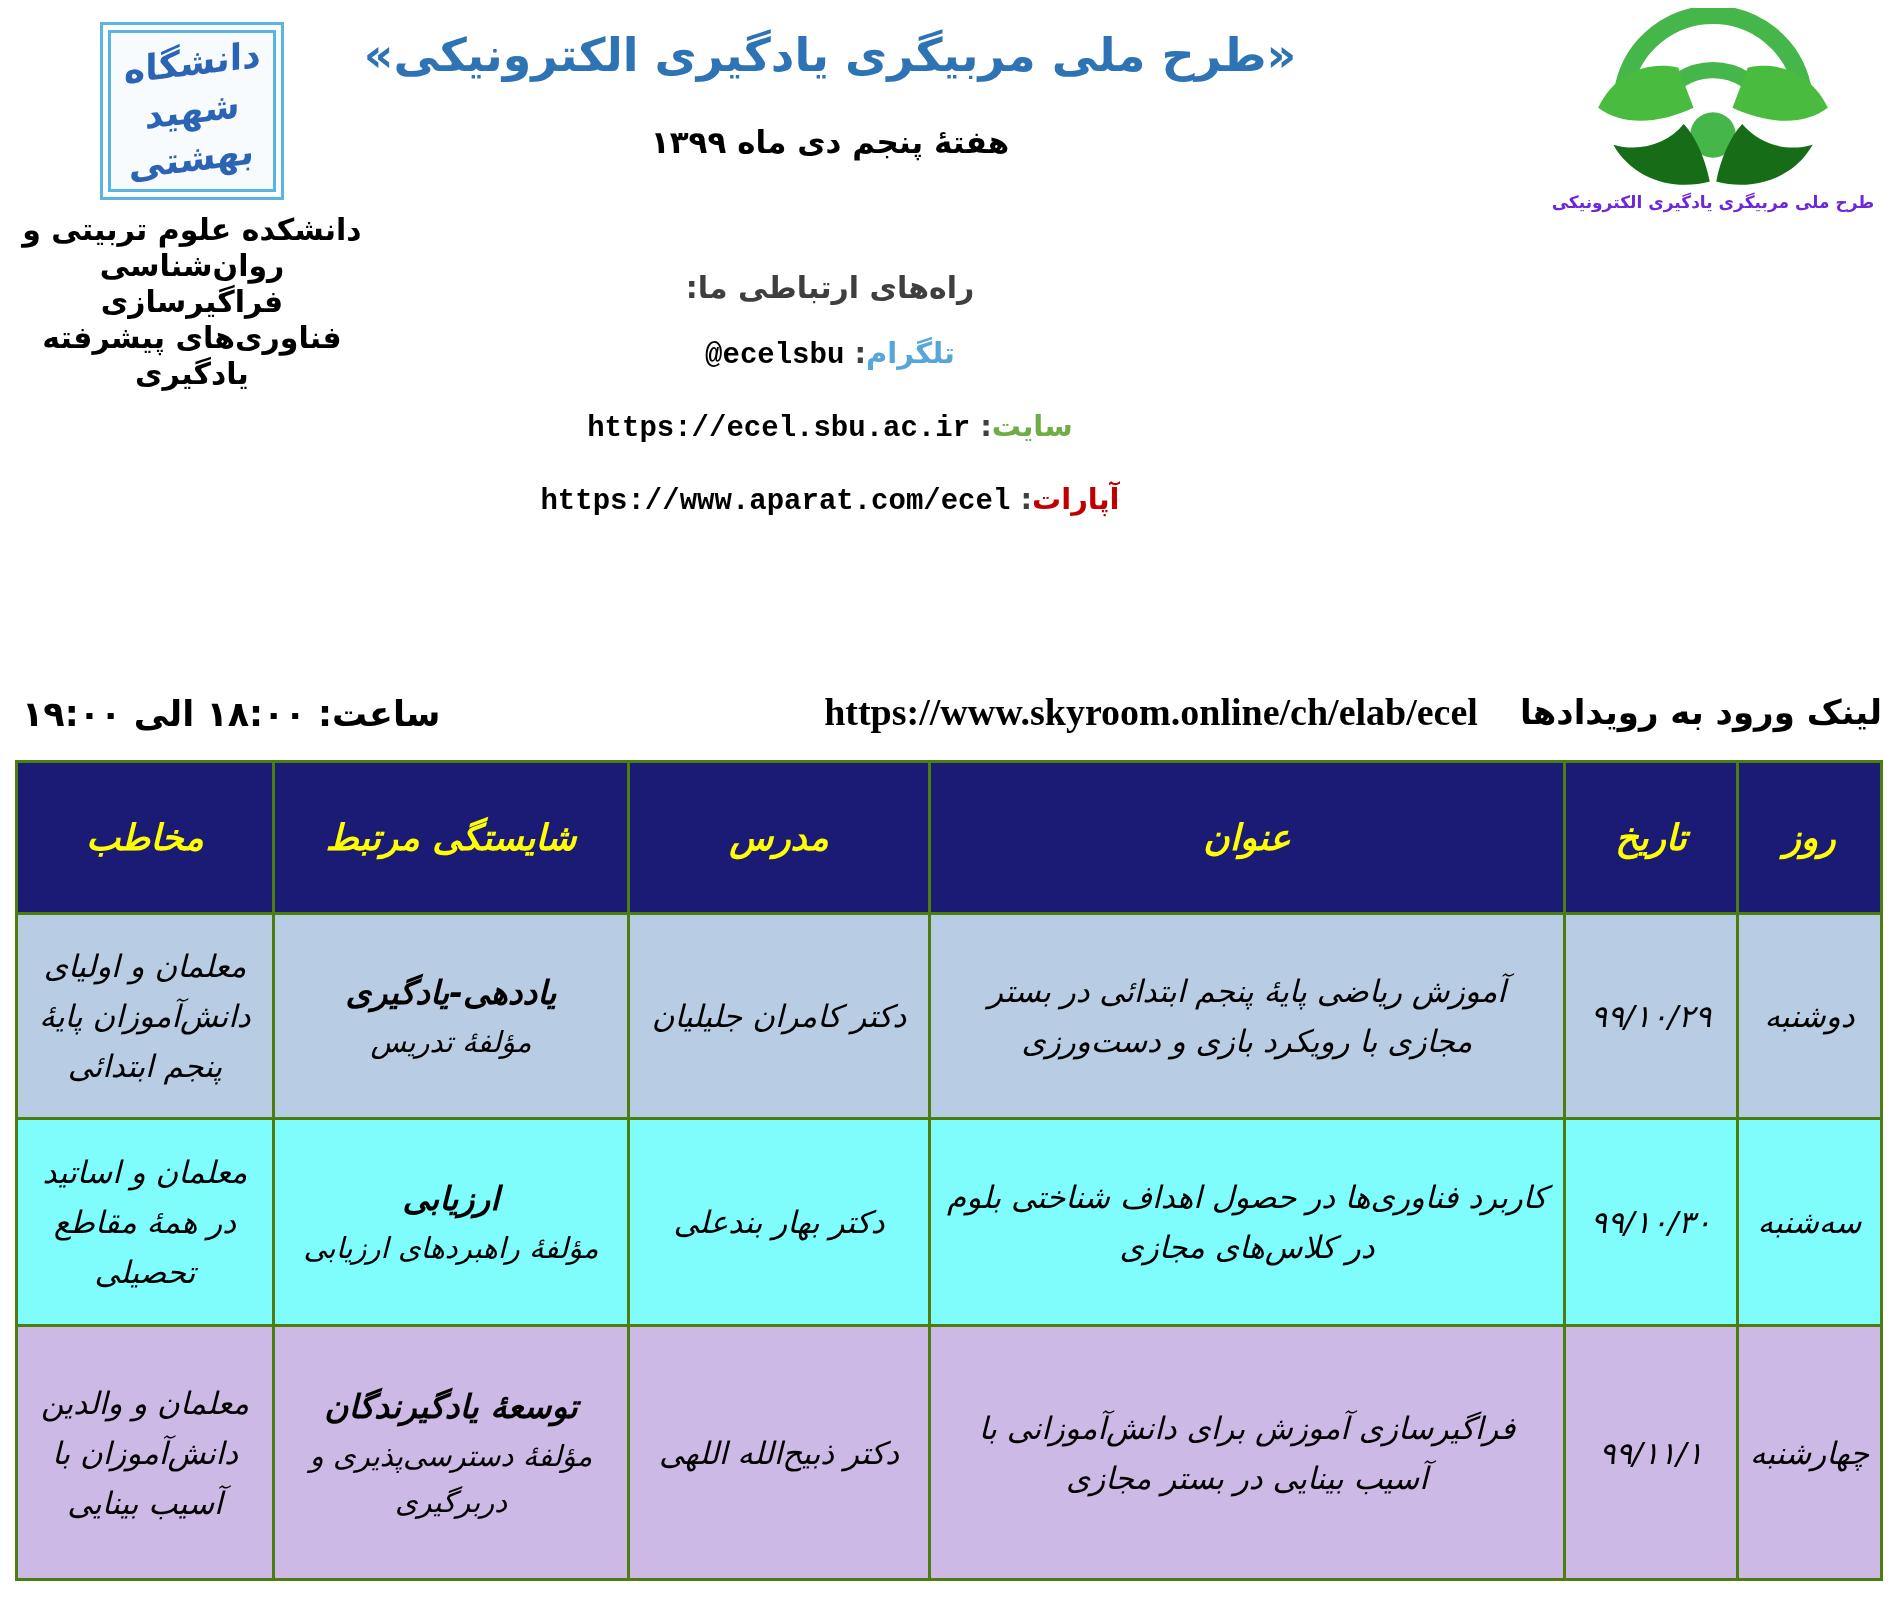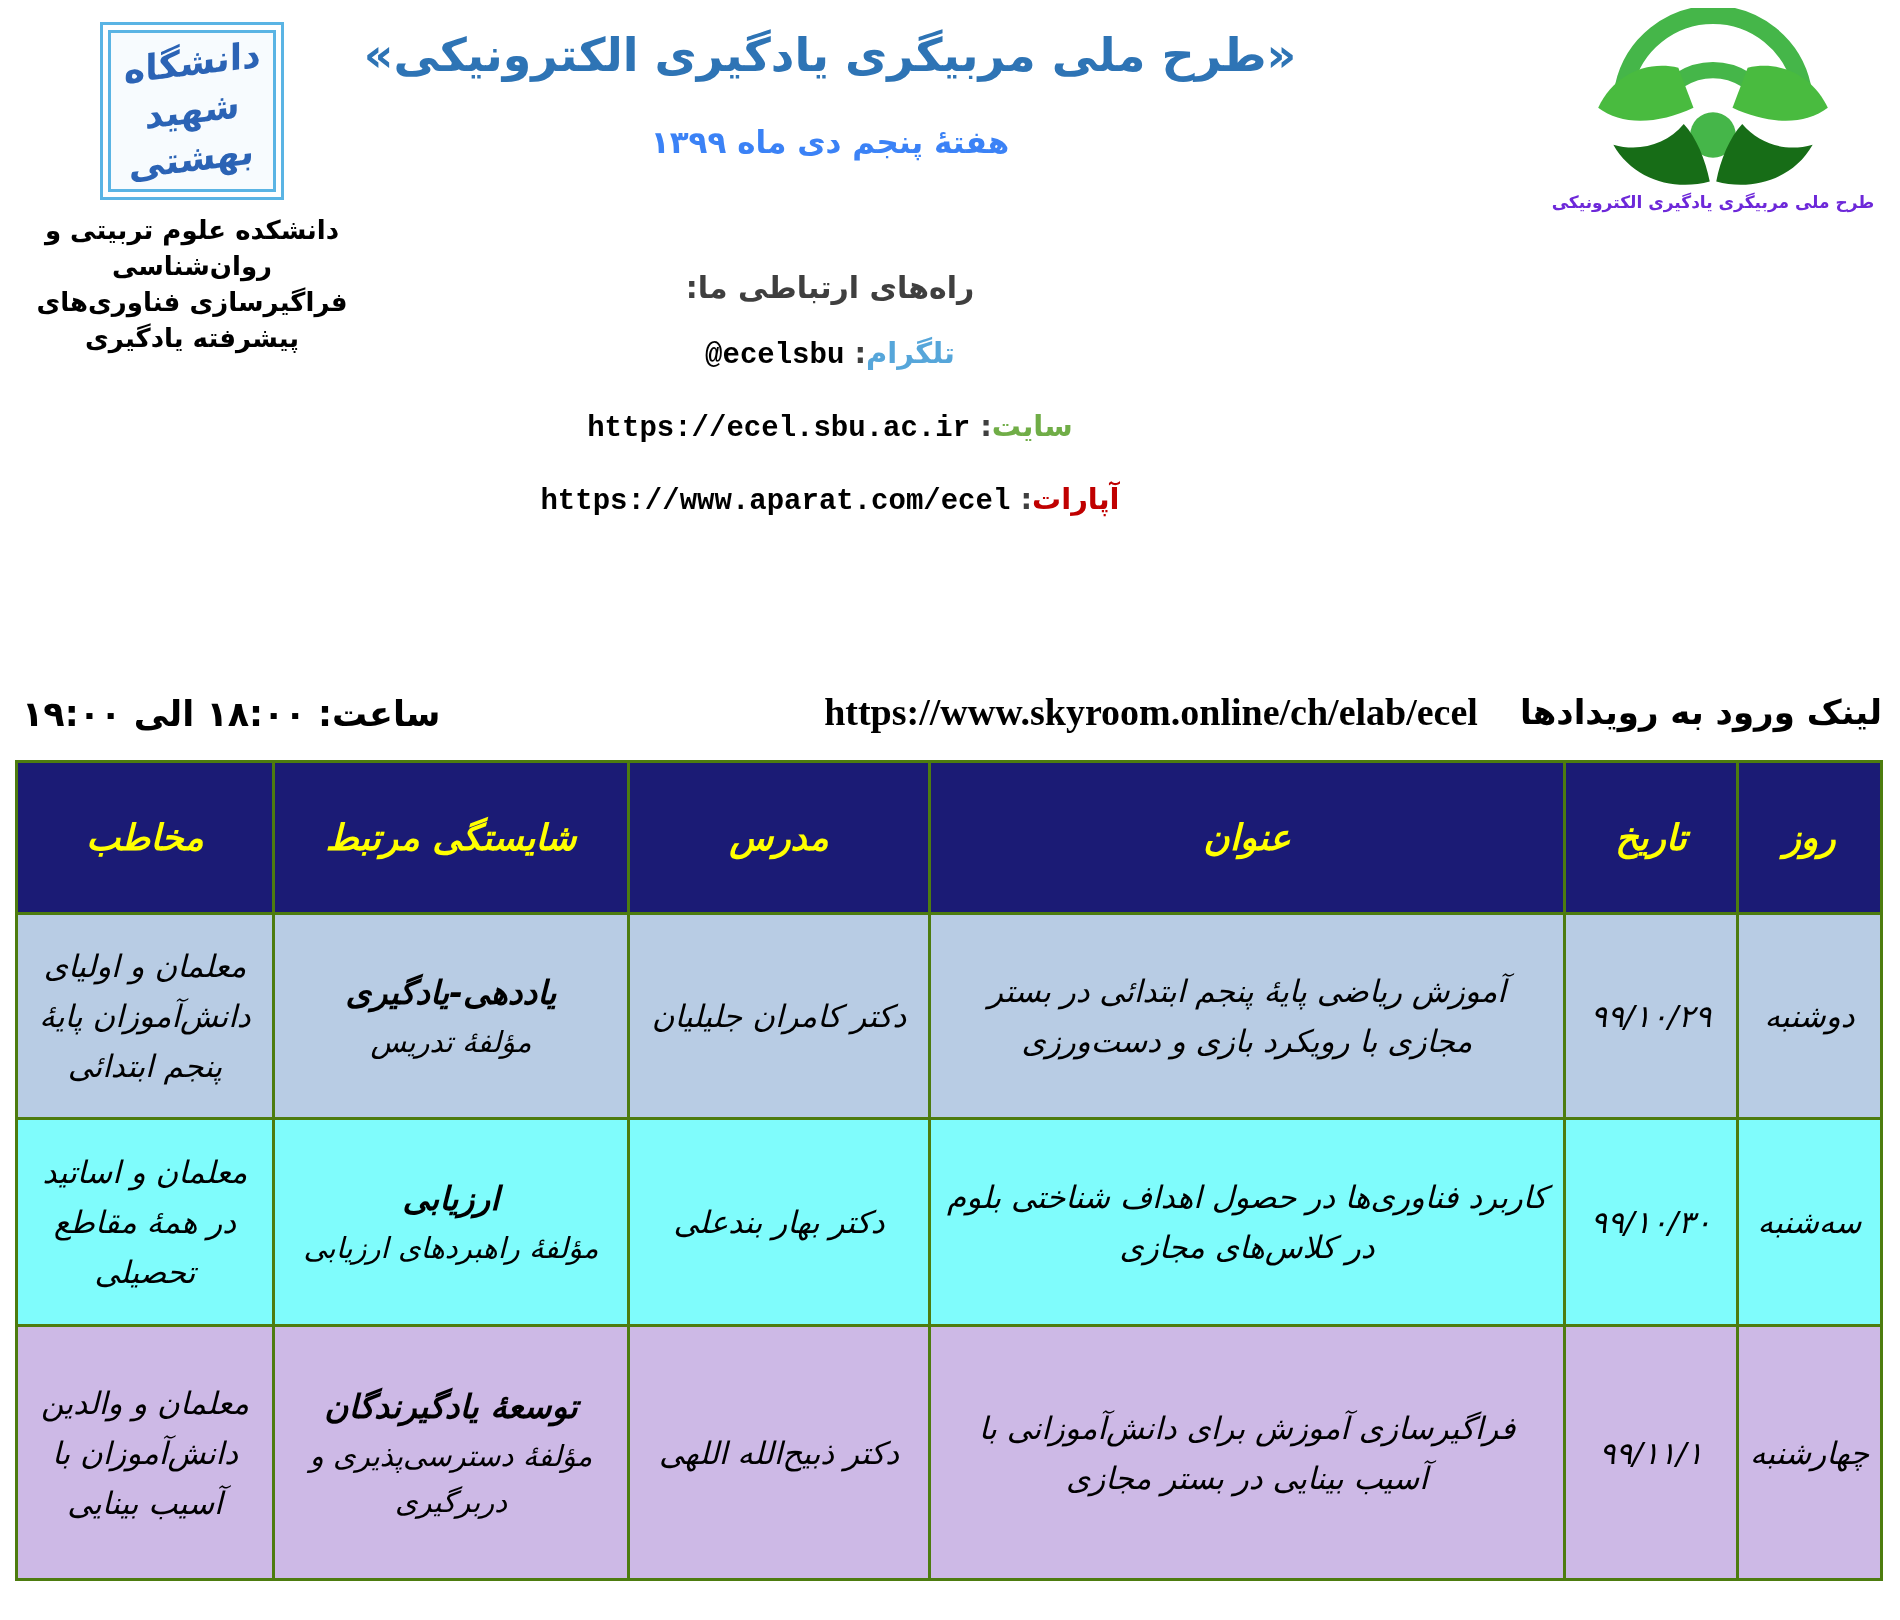--- a/index.html
+++ b/index.html
@@ -6,21 +6,21 @@
   .page{position:relative;width:1900px;height:1620px;background:#ffffff;overflow:hidden;
         font-family:"DejaVu Sans",sans-serif;}
 
   
   .uni-block{position:absolute;left:22px;top:22px;width:340px;text-align:center;}
   .uni-logo{width:178px;height:172px;margin:0 auto;border:3px solid #5ab4e4;background:#f7fbfe;
             box-shadow:inset 0 0 0 5px #ffffff, inset 0 0 0 8px #5ab4e4;
             display:flex;flex-direction:column;align-items:center;justify-content:center;}
   .uni-logo span{display:block;font-weight:bold;font-size:36px;line-height:48px;
                  transform:skewY(-7deg);letter-spacing:-1px;}
-  .uni-lines{margin-top:12px;font-size:26px;font-weight:bold;color:#000;direction:rtl;line-height:36px;}
+  .uni-lines{margin-top:12px;font-size:30px;font-weight:bold;color:#000;direction:rtl;line-height:36px;}
 
   
   .center-col{position:absolute;left:290px;top:22px;width:1080px;text-align:center;direction:rtl;}
   .main-title{font-size:46px;font-weight:bold;line-height:66px;}
   .subtitle{font-size:31px;font-weight:bold;margin-top:36px;}
   .contact-heading{margin-top:110px;font-size:30px;font-weight:bold;color:#3f3f3f;}
   .contact-item{margin-top:26px;font-size:29px;font-weight:bold;line-height:44px;}
   .contact-item .c-label{font-weight:bold;}
   .contact-item .c-colon{color:#3f3f3f;}
   .contact-item .c-value{color:#000;font-family:Liberation Mono, monospace;font-weight:bold;}
@@ -63,21 +63,21 @@
       <span>بهشتی</span>
     </div>
     <div class="uni-lines">
       <div>دانشکده علوم تربیتی و روان‌شناسی</div>
       <div>فراگیرسازی فناوری‌های پیشرفته یادگیری</div>
     </div>
   </div>
 
   <div class="center-col">
     <div class="main-title" style="color: rgb(46, 116, 181);">«طرح ملی مربیگری یادگیری الکترونیکی»</div>
-    <div class="subtitle" style="color: #3b82f6;">هفتهٔ پنجم دی ماه ۱۳۹۹</div>
+    <div class="subtitle" style="color: #000000;">هفتهٔ پنجم دی ماه ۱۳۹۹</div>
 
     <div class="contact-heading">راه‌های ارتباطی ما:</div>
 
     <div class="contact-item">
       <span class="c-label" style="color: rgb(86, 166, 218);">تلگرام</span><span class="c-colon">: </span><span class="c-value" dir="ltr">@ecelsbu</span>
     </div>
     <div class="contact-item">
       <span class="c-label" style="color: rgb(112, 173, 71);">سایت</span><span class="c-colon">: </span><span class="c-value" dir="ltr">https://ecel.sbu.ac.ir</span>
     </div>
     <div class="contact-item">

